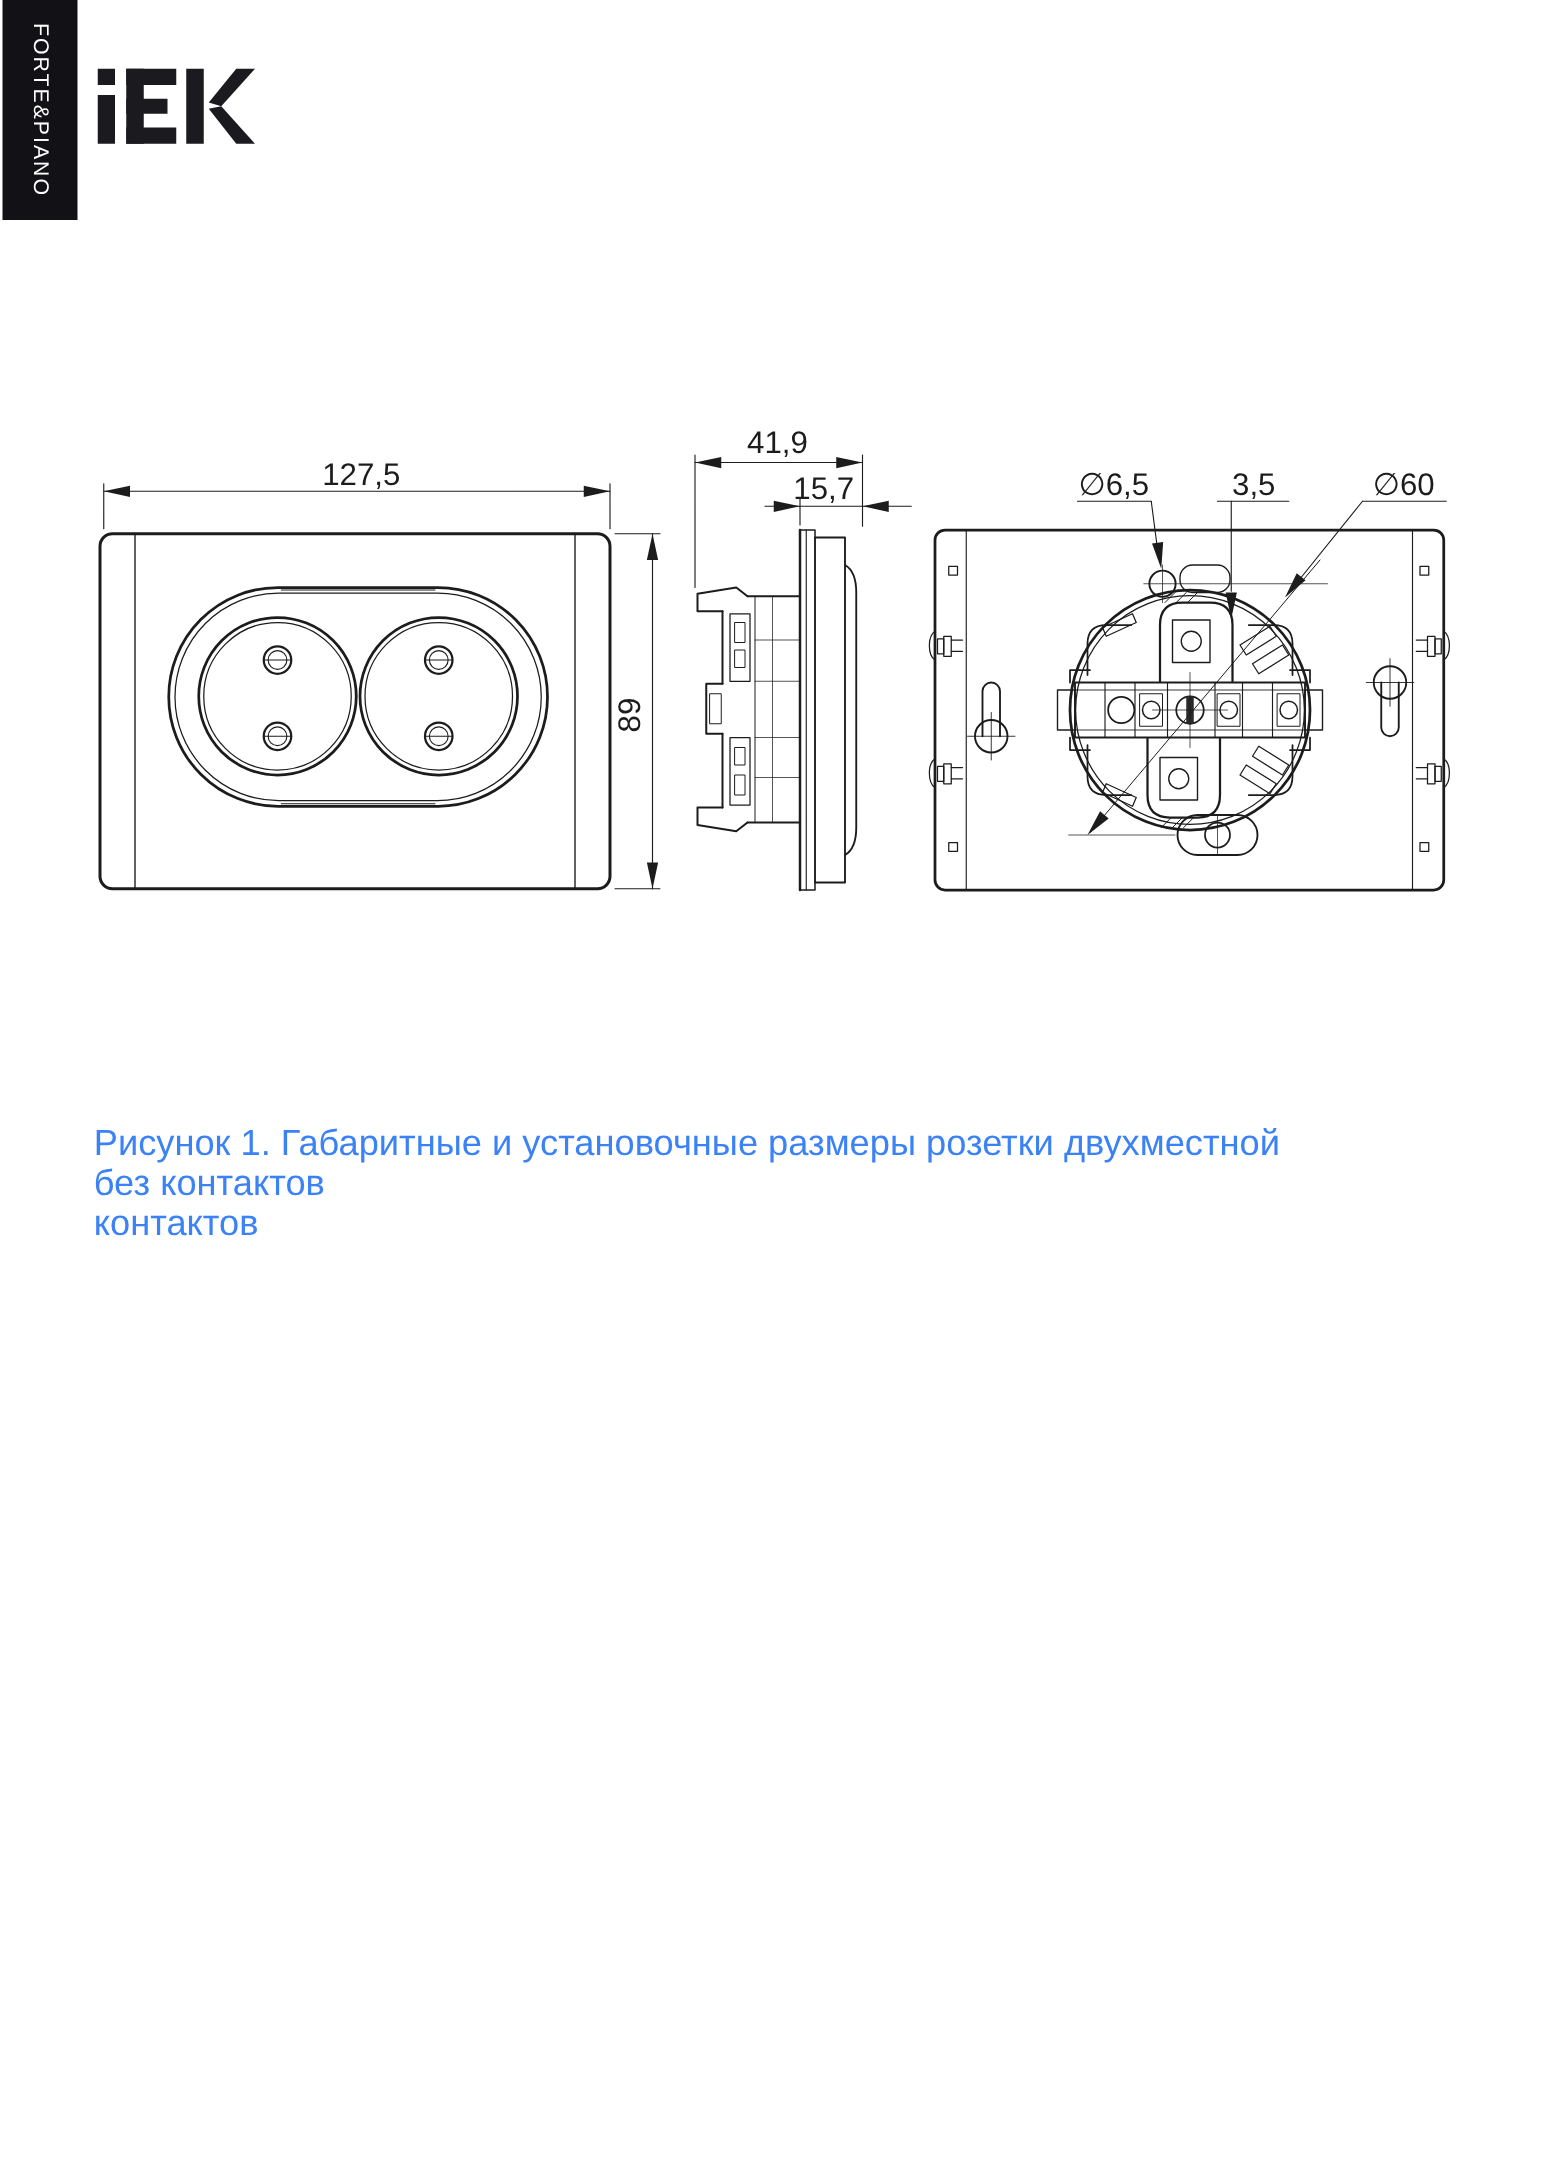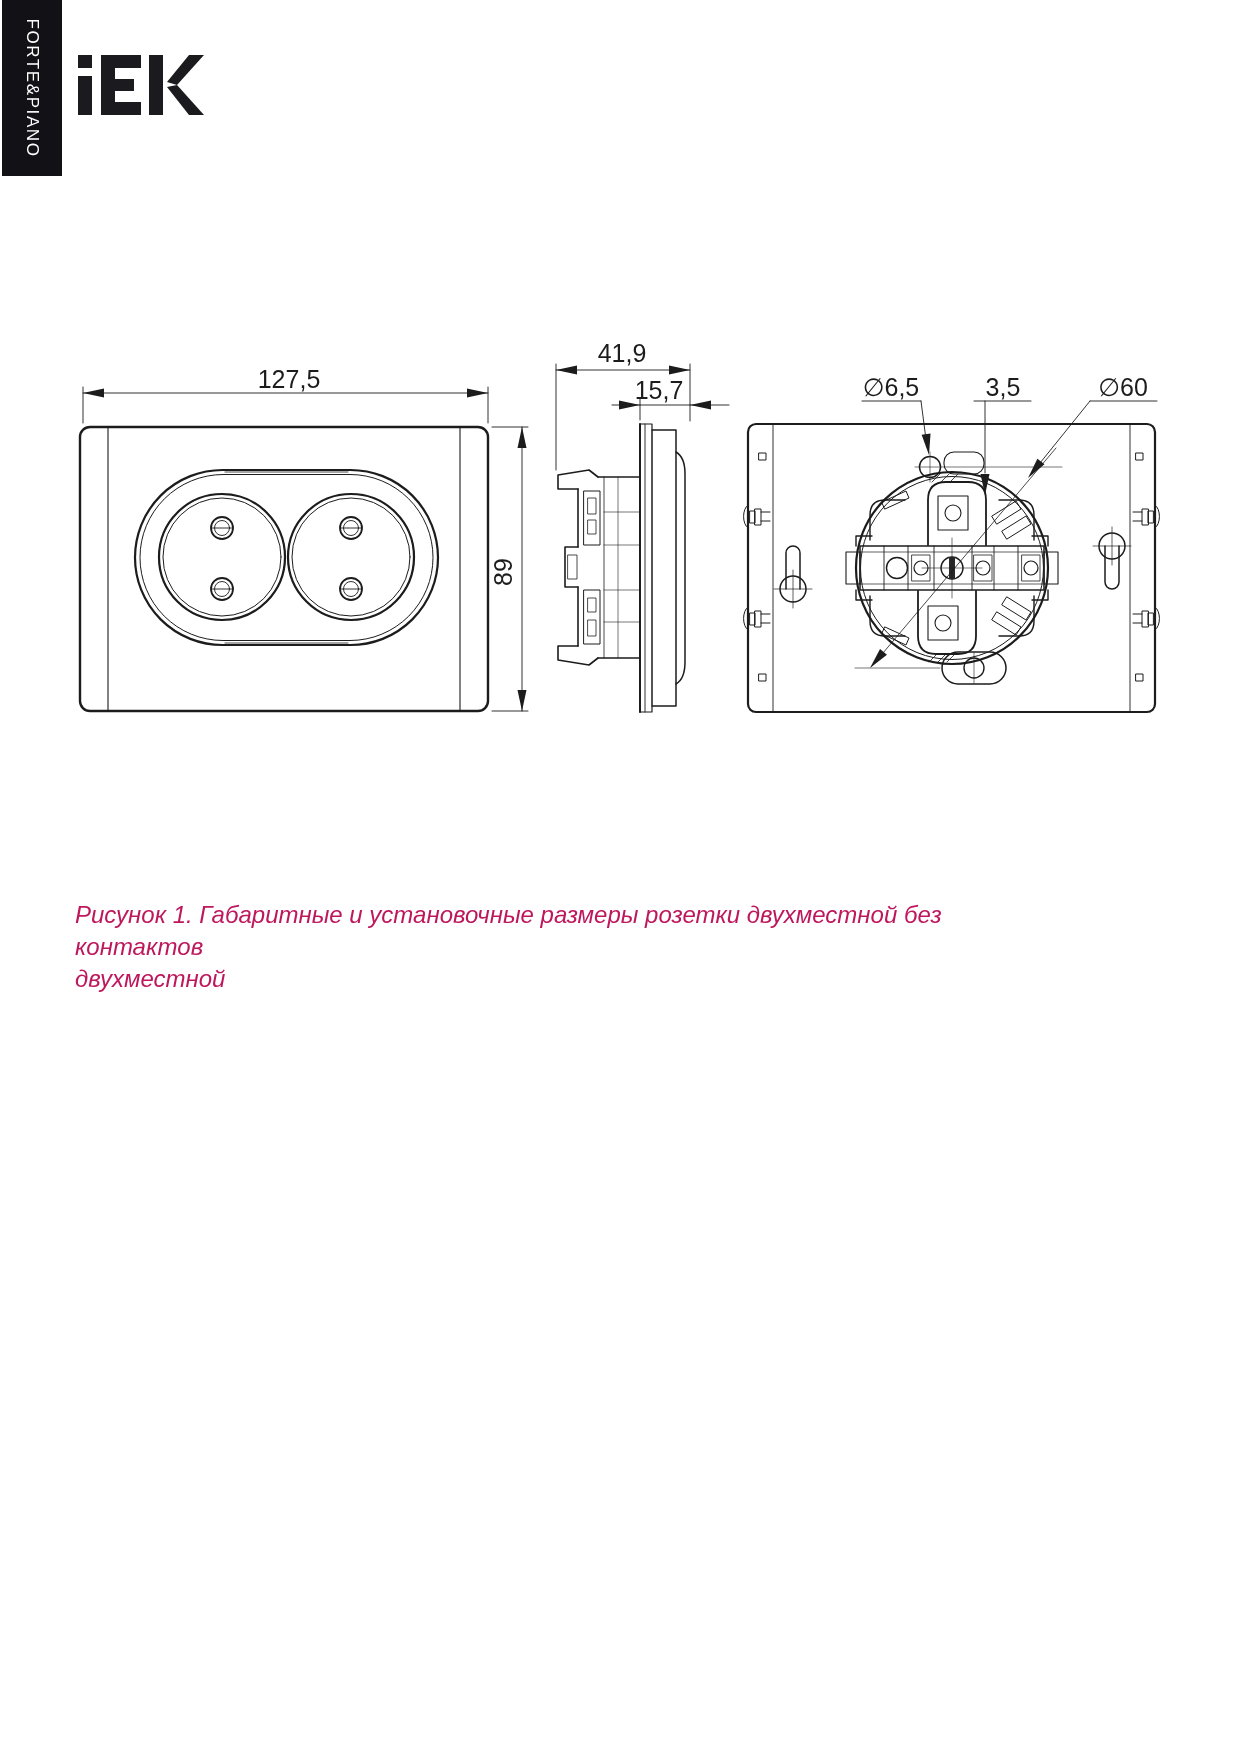--- a/index.html
+++ b/index.html
@@ -16,21 +16,21 @@
   }
   .brand-banner .vtext{
     position:absolute;left:50%;top:50%;
     transform:translate(-50%,-50%) rotate(90deg);
     color:#ffffff;font-size:17px;letter-spacing:1.6px;
     white-space:nowrap;font-weight:500;
   }
   .logo{position:absolute;left:78px;top:53px;}
   .figure-caption{
     position:absolute;left:75px;top:899px;width:970px;
-    font-size:24px;line-height:32px;color:#be185d;font-style:italic;
+    font-size:29px;line-height:32px;color:#3b82f6;
   }
   svg text{font-family:"Liberation Sans", sans-serif;fill:#1c1c1c;}
 </style>
 </head>
 <body>
 
 <div class="page">
 
   <div class="brand-banner">
     <span class="vtext">FORTE&amp;PIANO</span>
@@ -270,16 +270,16 @@
         <path d="M1090,401 H1157" stroke-width="0.9"></path>
         <path d="M1090,401 L1032,473" stroke-width="0.9"></path>
         <polygon points="0,0 -4.5,-21 4.5,-21" transform="translate(1028,478) rotate(38)" fill="#1c1c1c" stroke="none"></polygon>
         <text x="1123" y="396" font-size="25" text-anchor="middle" stroke="none">∅60</text>
       </g>
     </g>
   </svg>
 
   <div class="figure-caption">
     <div>Рисунок 1. Габаритные и установочные размеры розетки двухместной без контактов</div>
-    <div>двухместной</div>
+    <div>контактов</div>
   </div>
 
 </div>
 
 </body></html>

